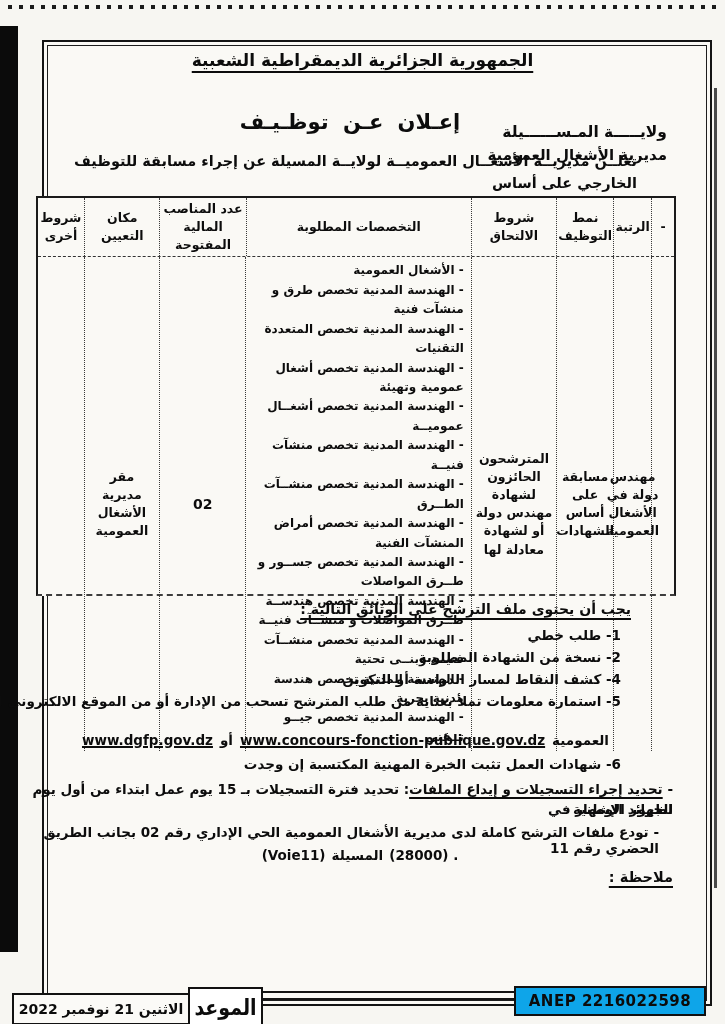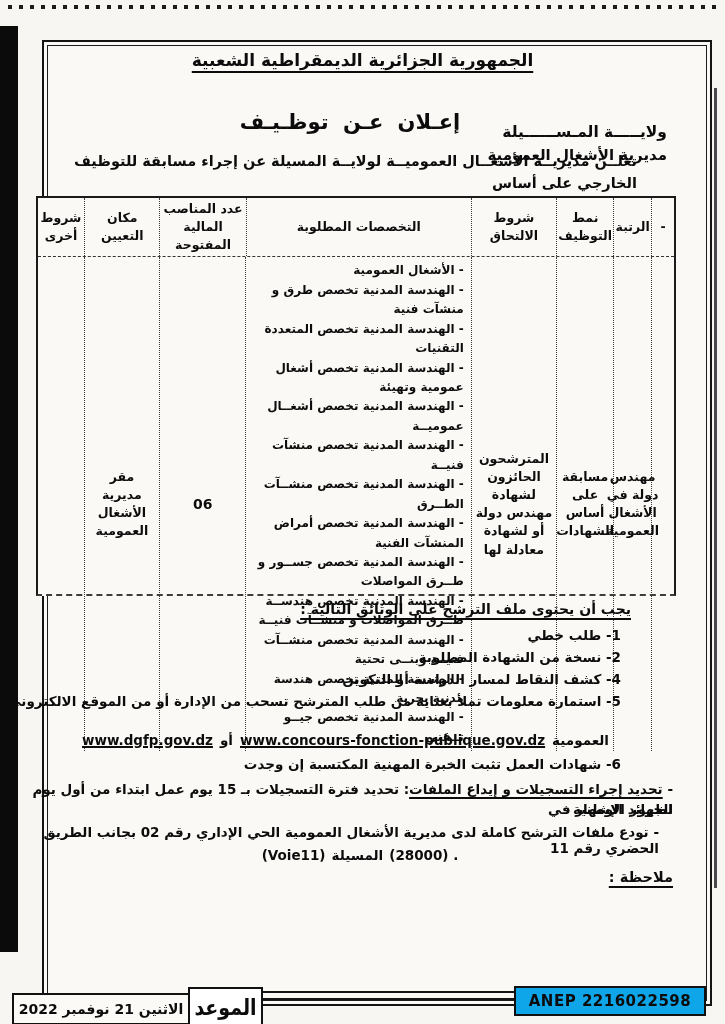--- a/index.html
+++ b/index.html
@@ -131,21 +131,21 @@
           <div class="spec-item">- الهندسة المدنية تخصص أشغــال عموميــة</div>
           <div class="spec-item">- الهندسة المدنية تخصص منشآت فنيــة</div>
           <div class="spec-item">- الهندسة المدنية تخصص منشــآت الطــرق</div>
           <div class="spec-item">- الهندسة المدنية تخصص أمراض المنشآت الفنية</div>
           <div class="spec-item">- الهندسة المدنية تخصص جســور و طــرق المواصلات</div>
           <div class="spec-item">- الهندسة المدنية تخصص هندســة طــرق المواصلات و منشــآت فنيــة</div>
           <div class="spec-item">- الهندسة المدنية تخصص منشــآت فنيــة وبنــى تحتية</div>
           <div class="spec-item">- الهندسة المدنية تخصص هندسة مدنية بحرية</div>
           <div class="spec-item">- الهندسة المدنية تخصص جيــو تــقني</div>
         </div>
-      <div class="tcell w-pos pos-cell">06</div>
+      <div class="tcell w-pos pos-cell">02</div>
       <div class="tcell w-loc">مقر مديرية الأشغال العمومية</div>
       <div class="tcell w-other"></div>
     </div>
   </div>
 
   <div class="docs-heading">يجب أن يحتوى ملف الترشح على الوثائق التالية :</div>
 
   <div class="doc-list">
       <div class="doc-item">1- طلب خطي</div>
       <div class="doc-item">2- نسخة من الشهادة المطلوبة</div>

